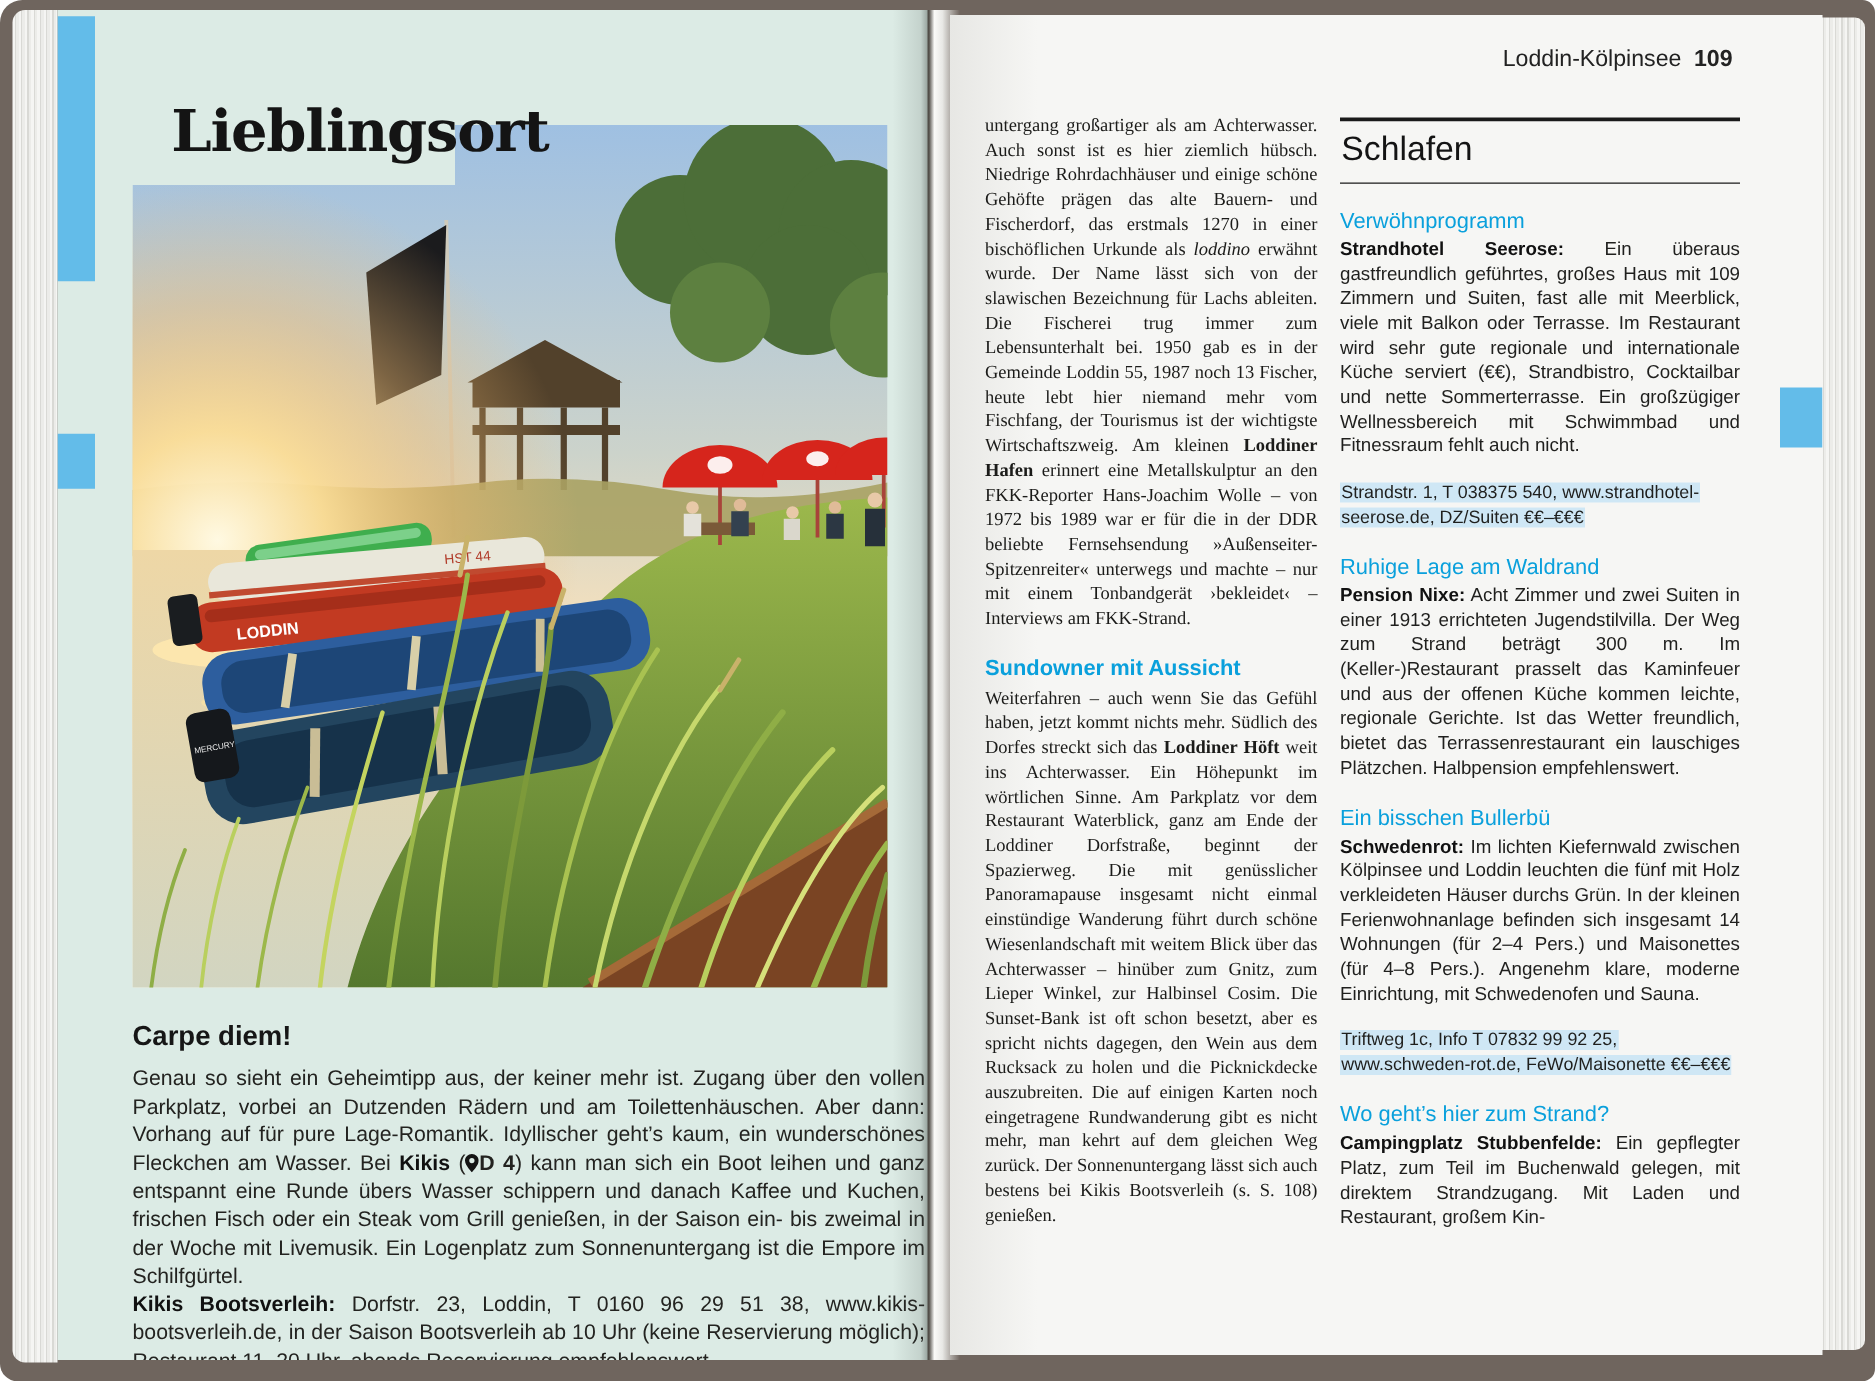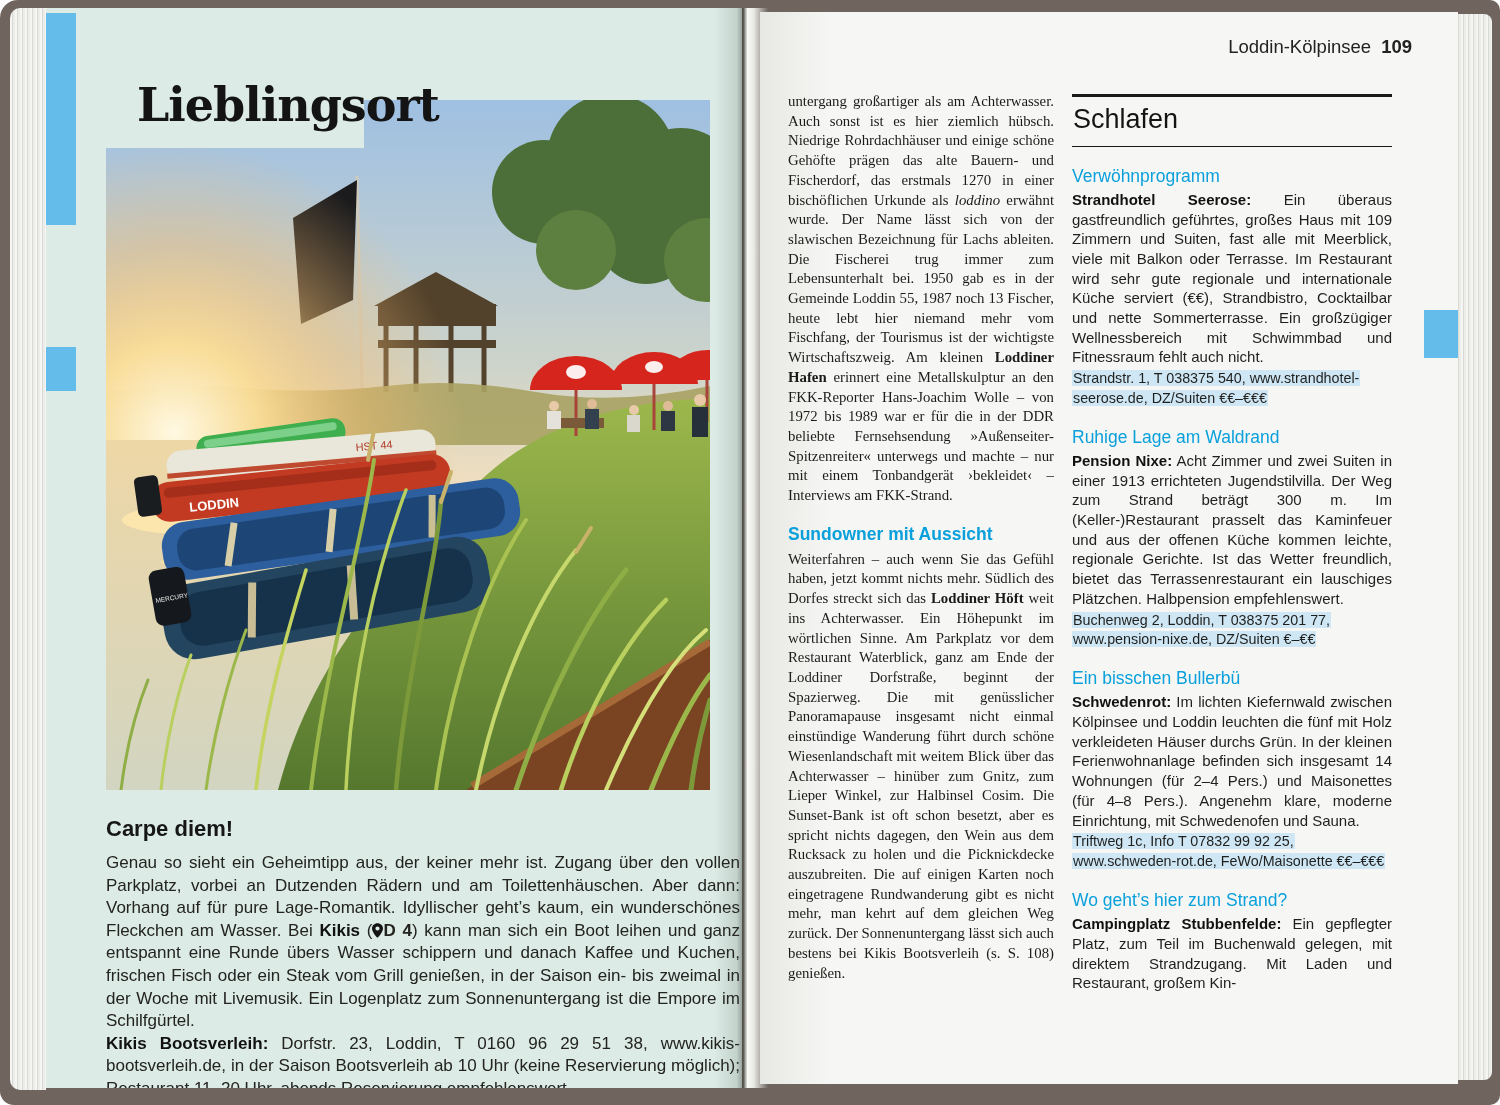--- a/index.html
+++ b/index.html
@@ -22,34 +22,34 @@
   
   .pagenum-left{position:absolute;left:60px;top:20px;font-size:17px;font-weight:bold;}
   .photo{position:absolute;left:60px;top:92px;width:604px;height:690px;}
   .title-block{position:absolute;left:0;top:0;width:286px;height:140px;background:#dcebe5;z-index:3;margin-left:32px;}
   .big-title{position:absolute;left:59px;top:72px;margin:0;font-family:"DejaVu Serif",serif;
              font-weight:bold;font-size:46px;line-height:1.1;letter-spacing:-1px;color:#141414;}
   .carpe{position:absolute;left:60px;top:808px;width:634px;}
   .carpe h2{margin:0 0 10px 0;font-size:22px;font-weight:bold;color:#161616;}
   .carpe p{margin:0;font-size:17px;line-height:22.6px;text-align:justify;hyphens:auto;color:#232320;}
   
-  .rp-header{position:absolute;left:0;right:46px;top:24px;text-align:right;font-size:18.5px;color:#222;}
+  .rp-header{position:absolute;left:0;right:72px;top:24px;text-align:right;font-size:18.5px;color:#222;}
   .rp-header b{margin-left:10px;}
   .col1{position:absolute;left:28px;top:80px;width:266px;}
   .col1 p{margin:0;font-family:"Liberation Serif",serif;font-size:14.8px;line-height:19.7px;
           text-align:justify;hyphens:auto;color:#1b1b19;}
   .blue-h{color:#0aa0dc;font-weight:bold;font-size:17.5px;margin:16px 0 5px 0;line-height:21px;}
   .col1 .blue-h{margin-top:18px;}
   .col2{position:absolute;left:312px;top:82px;width:320px;}
   .rule-thick{height:2.5px;background:#1a1a1a;}
   .rule-thin{height:1.3px;background:#1a1a1a;}
   .section-title{font-size:27px;font-weight:400;padding:7px 0 11px 1px;color:#141414;}
   .entry h4{margin:19px 0 3px 0;color:#0aa0dc;font-size:17.5px;font-weight:normal;line-height:21px;}
   .entry p{margin:0;font-size:15px;line-height:19.7px;text-align:justify;hyphens:auto;color:#1f1f1d;}
-  .entry .contact{margin-top:2px;font-size:14.3px;line-height:19.4px;color:#1f1f1d;}
+  .entry .contact{margin-top:18px;font-size:14.3px;line-height:19.4px;color:#1f1f1d;}
   .hl{background:#cfe7f5;box-decoration-break:clone;-webkit-box-decoration-break:clone;padding:0 1px;}
   .pin{display:inline-block;width:11px;height:15px;vertical-align:-2px;}
   b.dark{color:#111;}
 </style>
 </head>
 <body>
 
 <div class="frame"></div>
 <div class="edge edge-left"></div>
 <div class="edge edge-right"></div>
@@ -246,21 +246,20 @@
 
     <div class="entry">
       <h4>Verwöhnprogramm</h4>
       <p><b class="dark">Strandhotel Seerose:</b><span> Ein überaus gastfreundlich geführtes, großes Haus mit 109 Zimmern und Suiten, fast alle mit Meerblick, viele mit Balkon oder Terrasse. Im Restaurant wird sehr gute regionale und internationale Küche serviert (€€), Strandbistro, Cocktailbar und nette Sommerterrasse. Ein großzügiger Wellnessbereich mit Schwimmbad und Fitnessraum fehlt auch nicht.</span></p>
       <div class="contact"><span class="hl">Strandstr. 1, T 038375 540, www.strandhotel-seerose.de, DZ/Suiten €€–€€€</span></div>
     </div>
 
     <div class="entry">
       <h4>Ruhige Lage am Waldrand</h4>
       <p><b class="dark">Pension Nixe:</b><span> Acht Zimmer und zwei Suiten in einer 1913 errichteten Jugendstilvilla. Der Weg zum Strand beträgt 300 m. Im (Keller-)Restaurant prasselt das Kaminfeuer und aus der offenen Küche kommen leichte, regionale Gerichte. Ist das Wetter freundlich, bietet das Terrassenrestaurant ein lauschiges Plätzchen. Halbpension empfehlenswert.</span></p>
-      <div class="contact"><span class="hl">Buchenweg 2, Loddin, T 038375 201 77, www.pension-nixe.de, DZ/Suiten €–€€</span></div>
     </div>
 
     <div class="entry">
       <h4>Ein bisschen Bullerbü</h4>
       <p><b class="dark">Schwedenrot:</b><span> Im lichten Kiefernwald zwischen Kölpinsee und Loddin leuchten die fünf mit Holz verkleideten Häuser durchs Grün. In der kleinen Ferienwohnanlage befinden sich insgesamt 14 Wohnungen (für 2–4 Pers.) und Maisonettes (für 4–8 Pers.). Angenehm klare, moderne Einrichtung, mit Schwedenofen und Sauna.</span></p>
       <div class="contact"><span class="hl">Triftweg 1c, Info T 07832 99 92 25, www.schweden-rot.de, FeWo/Maisonette €€–€€€</span></div>
     </div>
 
     <div class="entry">
       <h4>Wo geht’s hier zum Strand?</h4>

